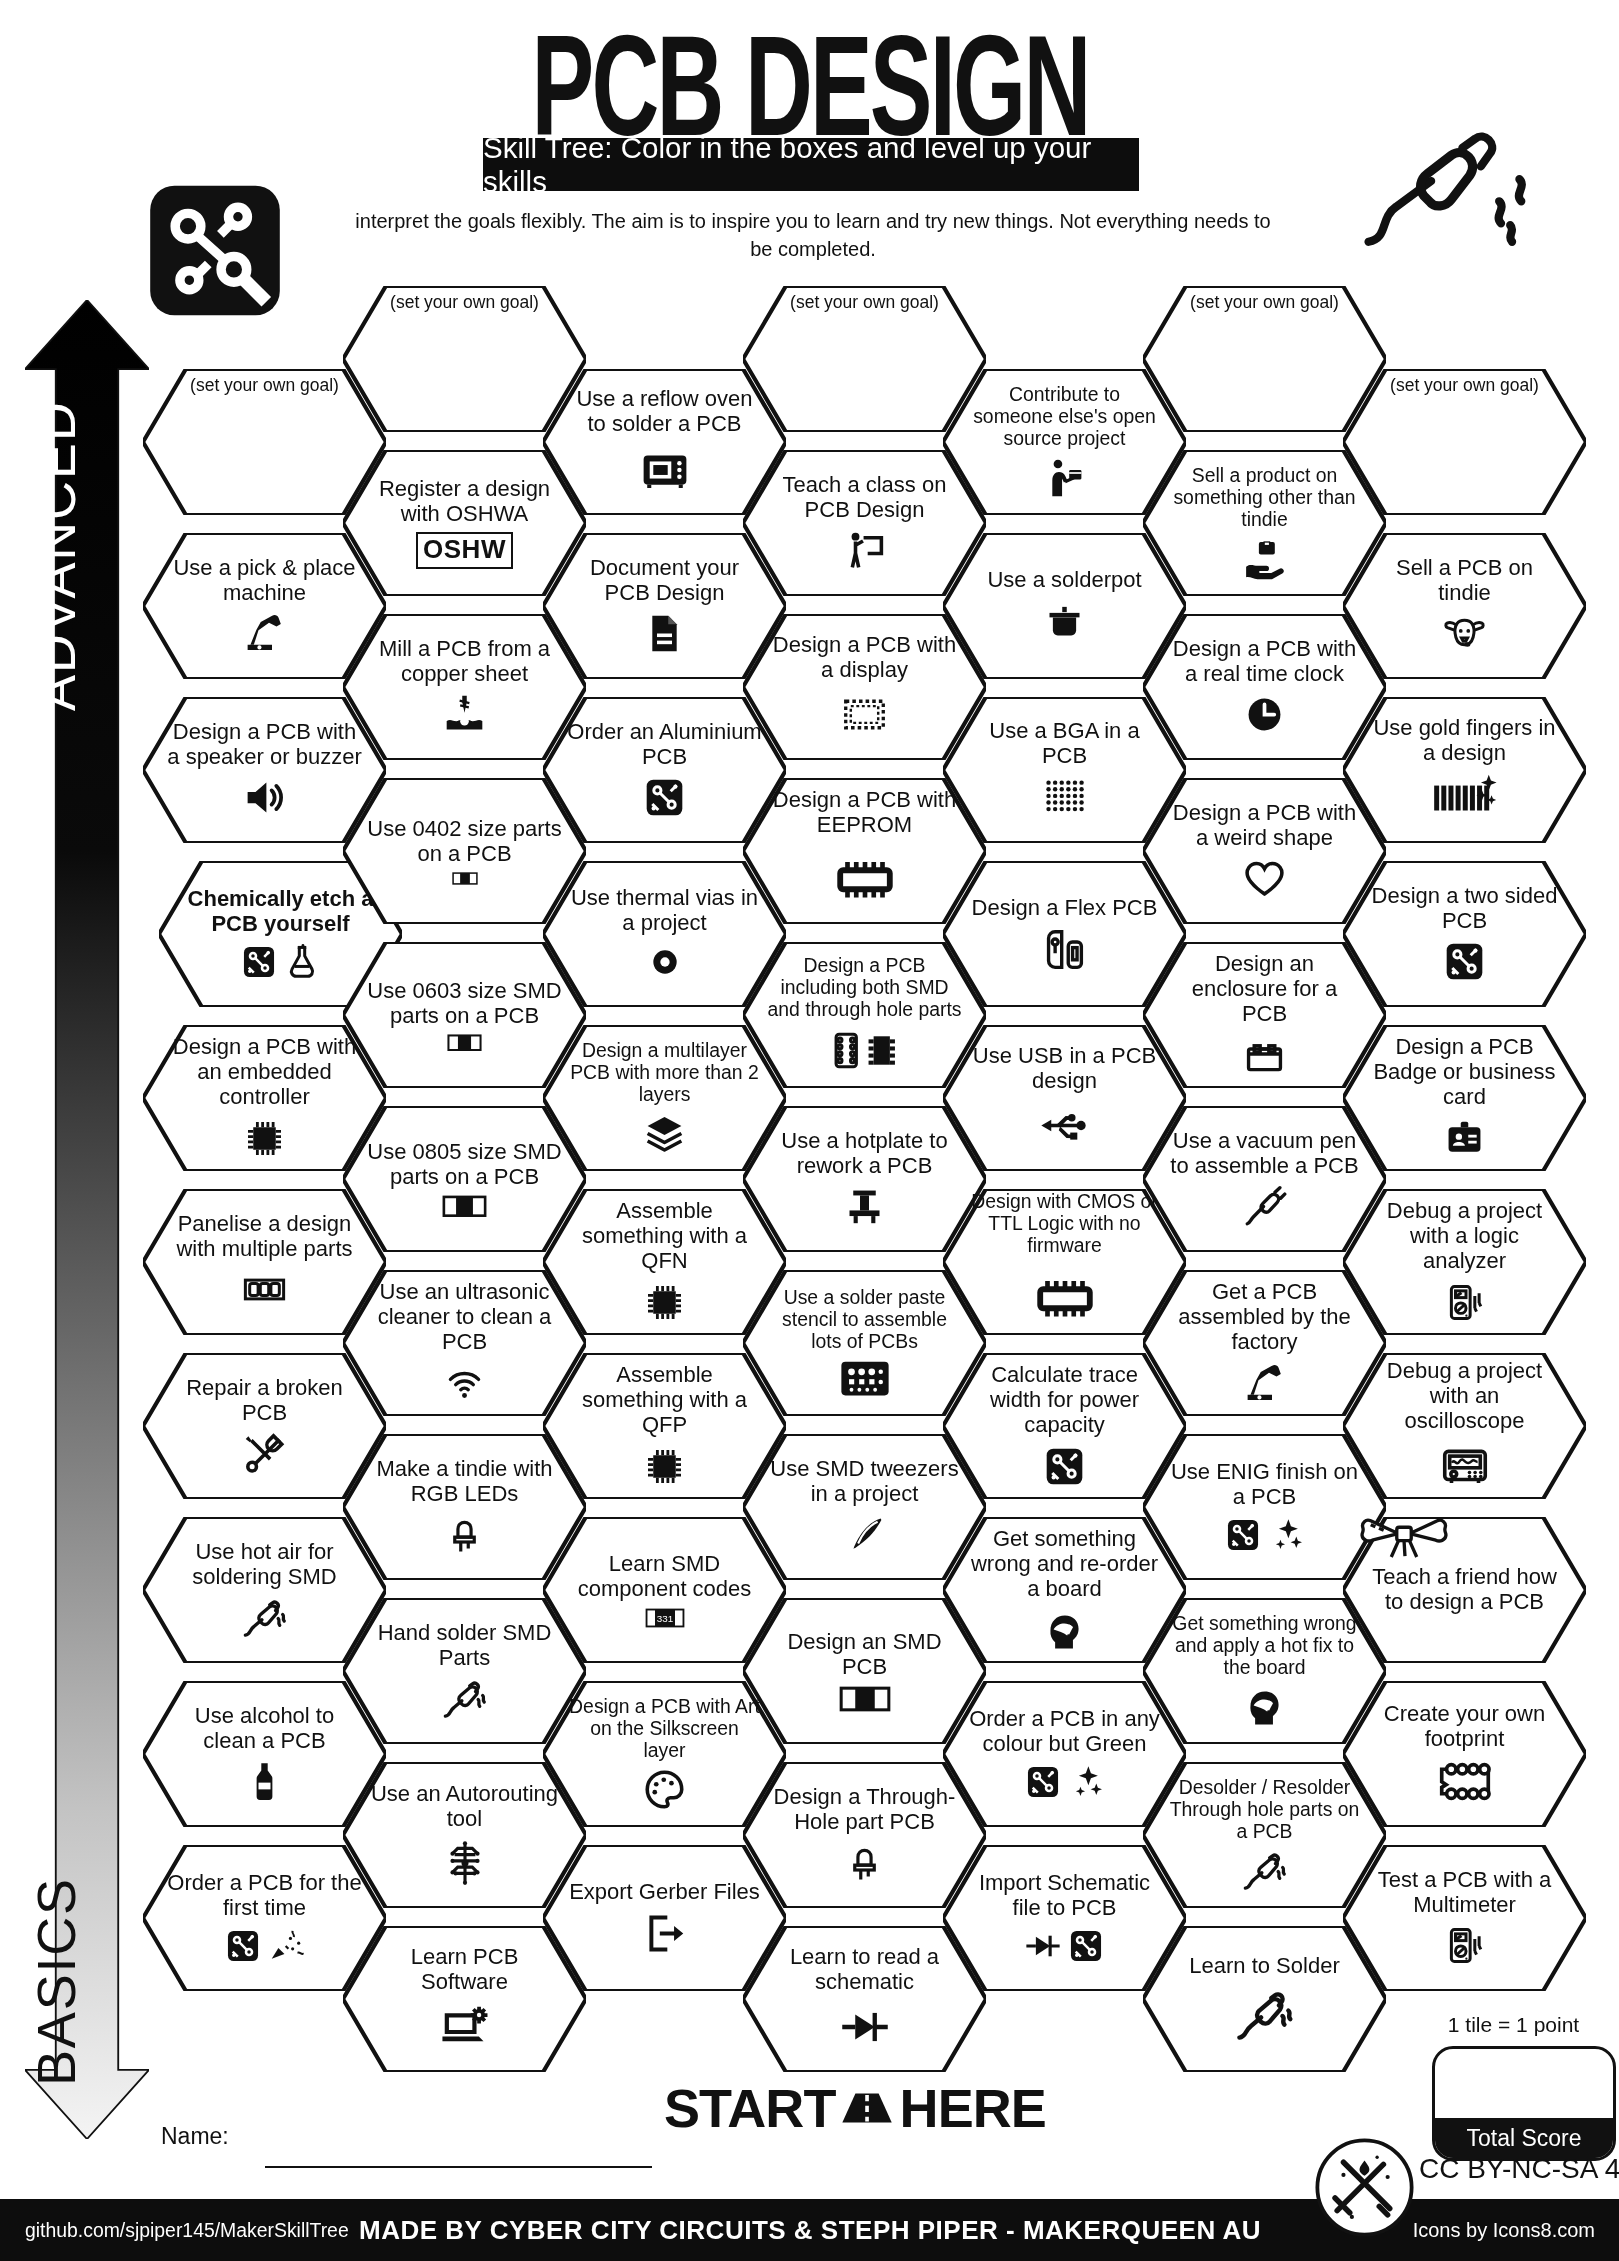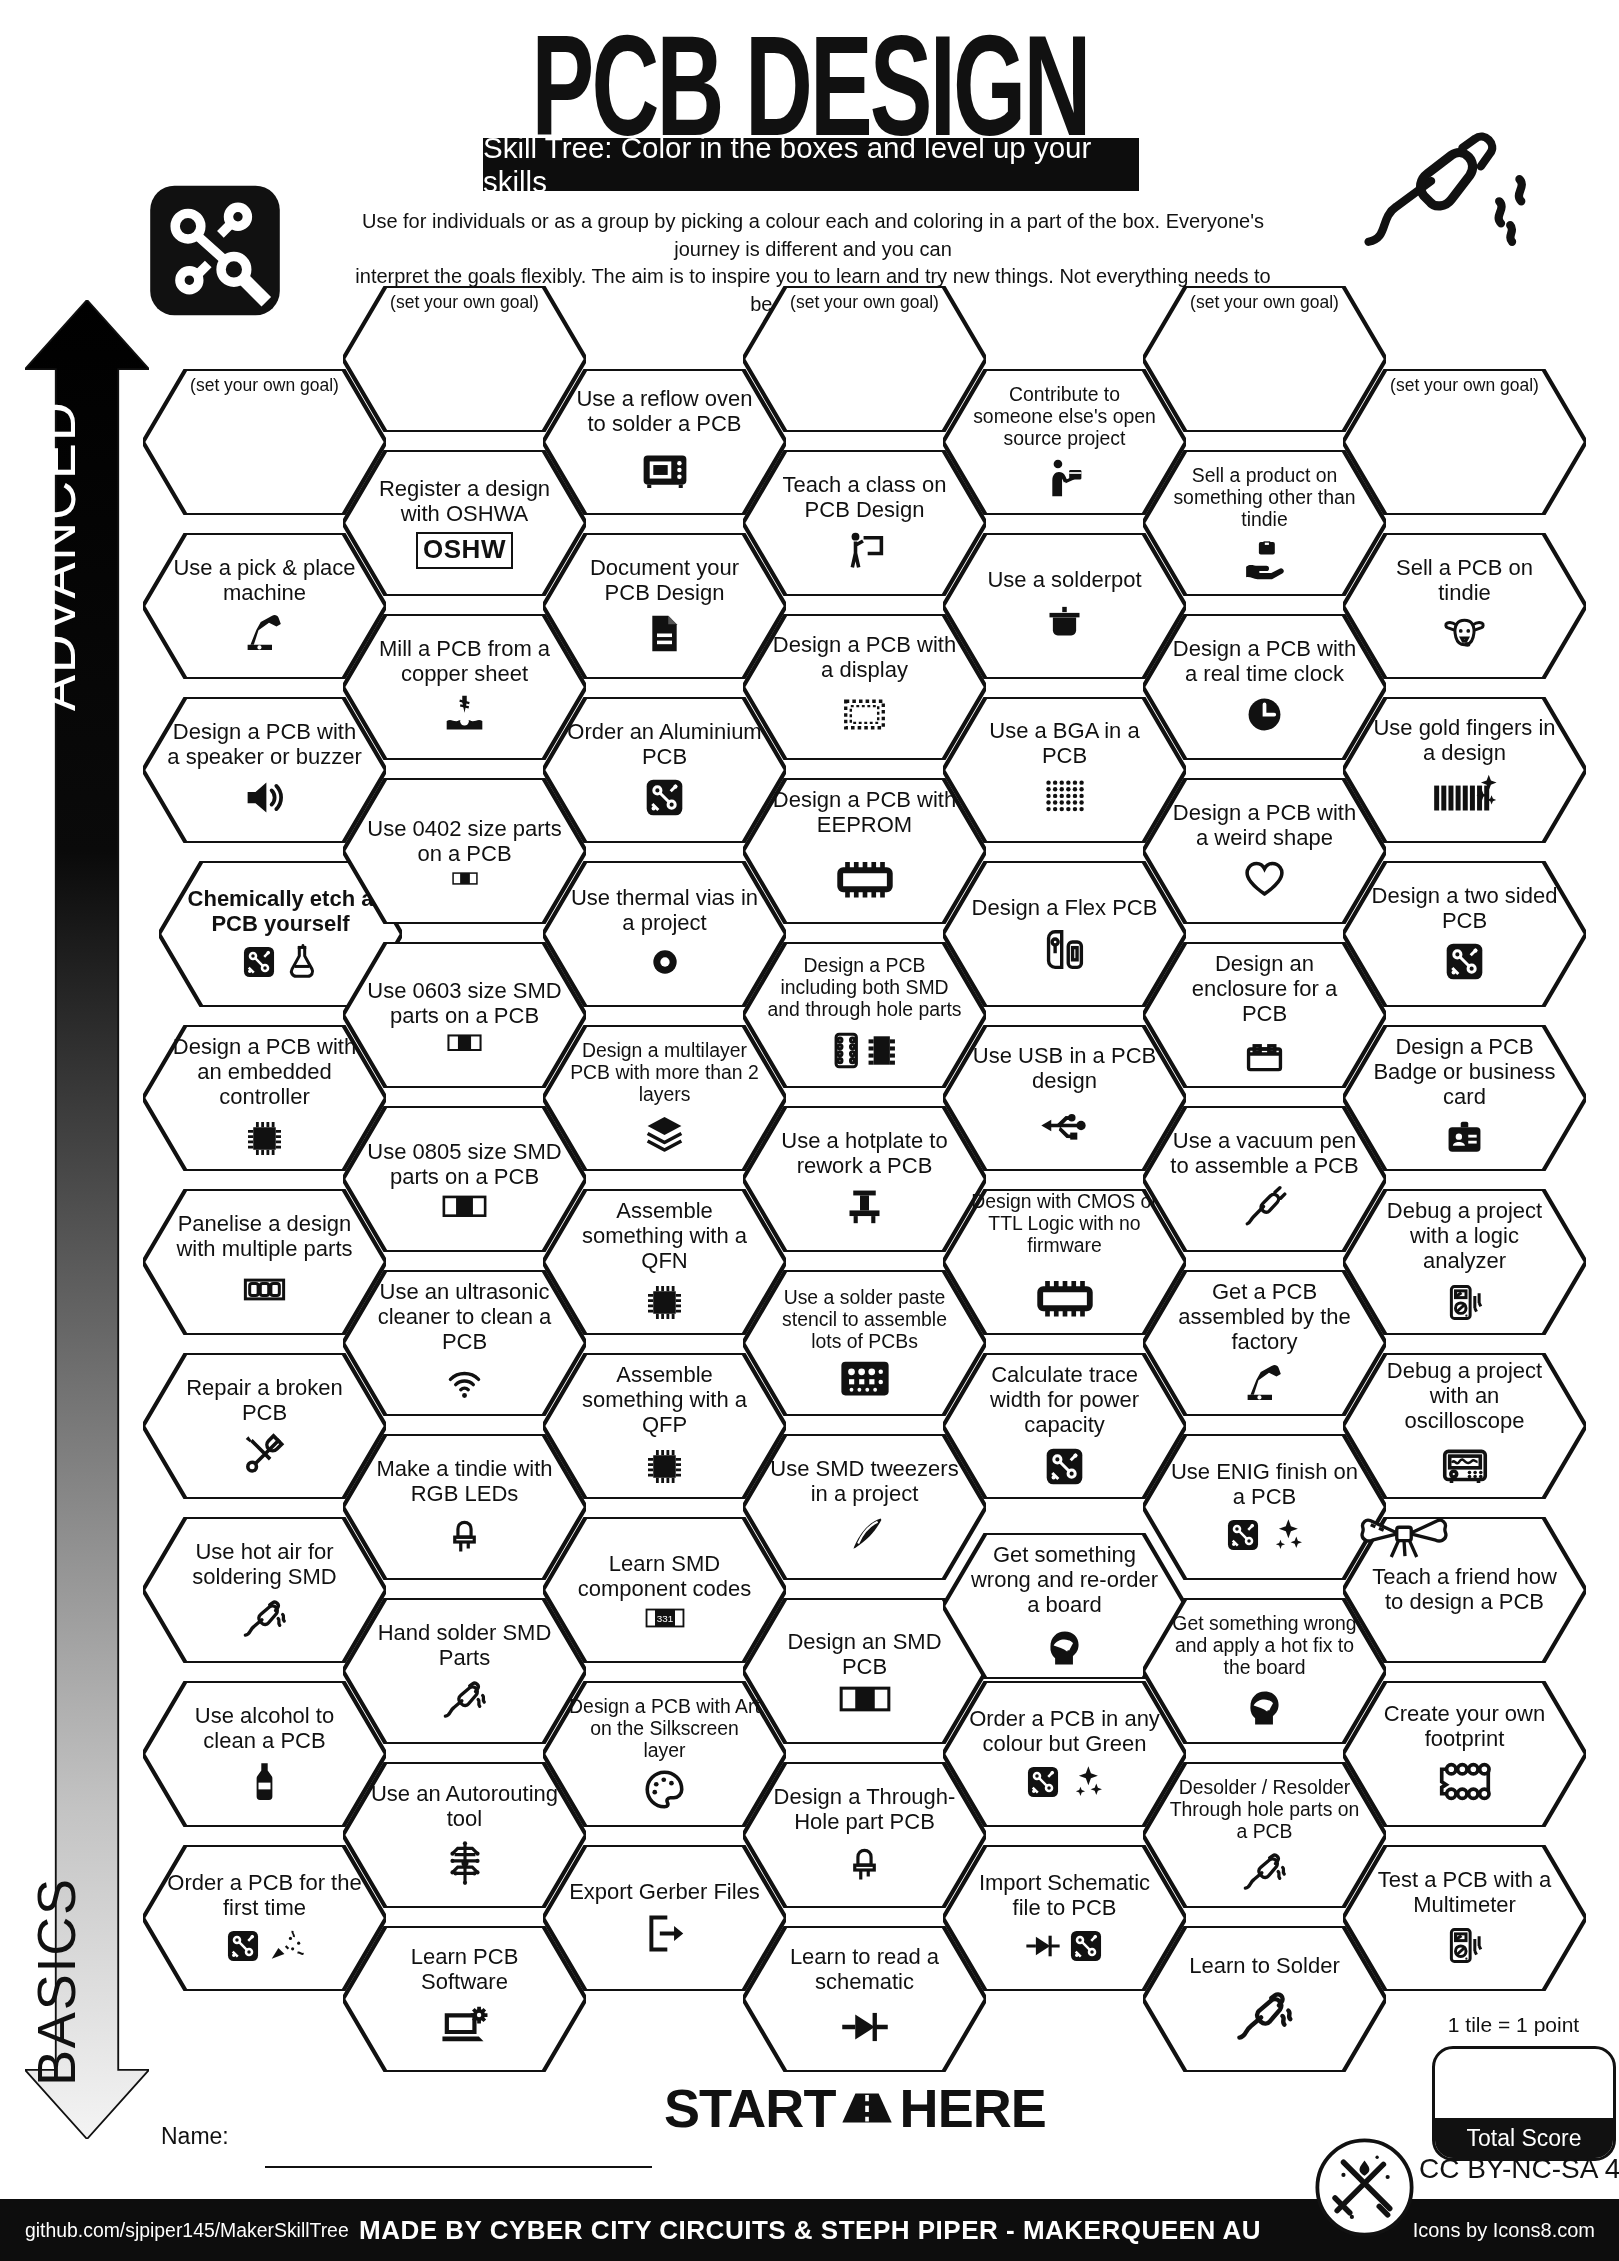--- a/index.html
+++ b/index.html
@@ -59,21 +59,20 @@
 </head>
 <body>
 
 <div id="page">
 
   <div class="title">PCB DESIGN</div>
   <div class="subtitle-bar">
     <span>Skill Tree:  Color in the boxes and level up your skills</span>
   </div>
   <div class="desc">
-    <div>Use for individuals or as a group by picking a colour each and coloring in a part of the box.  Everyone's journey is different and you can</div>
     <div>interpret the goals flexibly.  The aim is to inspire you to learn and try new things. Not everything needs to be completed.</div>
   </div>
 
   <div class="pcb-logo">
     <svg viewBox="0 0 100 100" width="100%" height="100%">
       <rect x="2" y="2" width="96" height="96" rx="18" fill="#111"></rect>
       <g fill="none" stroke="#fff" stroke-width="7">
         <circle cx="30" cy="32" r="9.5"></circle>
           <circle cx="67" cy="25" r="7"></circle>
         <circle cx="31" cy="72" r="7"></circle>
@@ -1087,21 +1086,21 @@
                   <circle cx="15.8" cy="15.8" r="1.9"></circle>
                   <path d="M9.6 9.6l4.8 4.8M15.3 8.7l3.2-3.2M5.5 15.5l3.2 3.2"></path>
                 </g>
                 <circle cx="17.8" cy="6.2" r="1.1" fill="#fff"></circle>
                 <circle cx="6.2" cy="17.8" r="1.1" fill="#fff"></circle>
               </svg>
             </span>
           </div>
       </div>
       </div>
-      <div class="hex" style="left: 943px; top: 1517px; margin-top: 16px;">
+      <div class="hex" style="left: 943px; top: 1517px;">
         <svg class="border" viewBox="0 0 527 317" preserveAspectRatio="none">
           <polygon points="0,158.5 93,0 434,0 527,158.5 434,317 93,317" fill="#fff" stroke="#111" stroke-width="9"></polygon>
         </svg>
       <div class="hex-content">
         <div class="hex-label">Get something wrong and re-order a board</div>
         <div class="hex-icon">
             <span style="display:inline-flex;width:45px;height:45px">
               <svg viewBox="0 0 24 24" width="100%" height="100%">
                 <path d="M7 21.6v-3.3A7.6 7.6 0 014.5 12C4.5 7.2 7.8 4 12.2 4c4.4 0 7.3 3 7.3 7.1 0 2.7-1.2 4.7-3 5.9v4.6z" fill="#111"></path>
                 <path d="M6.2 11.4c2.2-3.6 7-4 9.8-1.7l-2.6 5c-1.9-1.7-4.6-2.4-7.2-3.3z" fill="#fff"></path>

